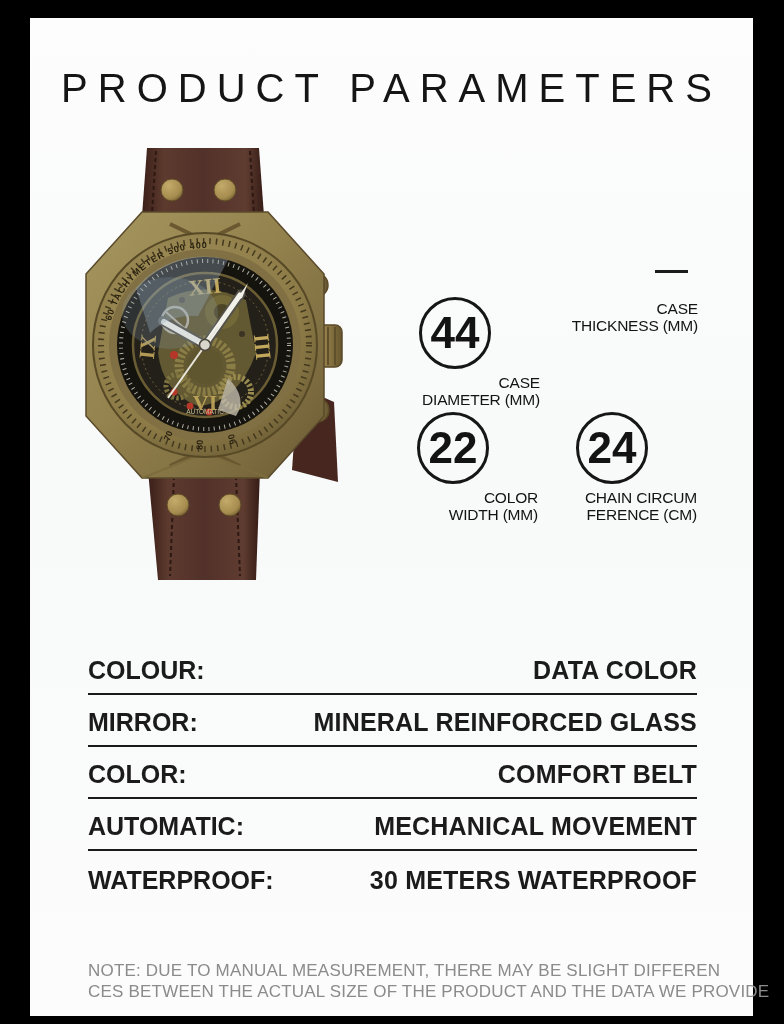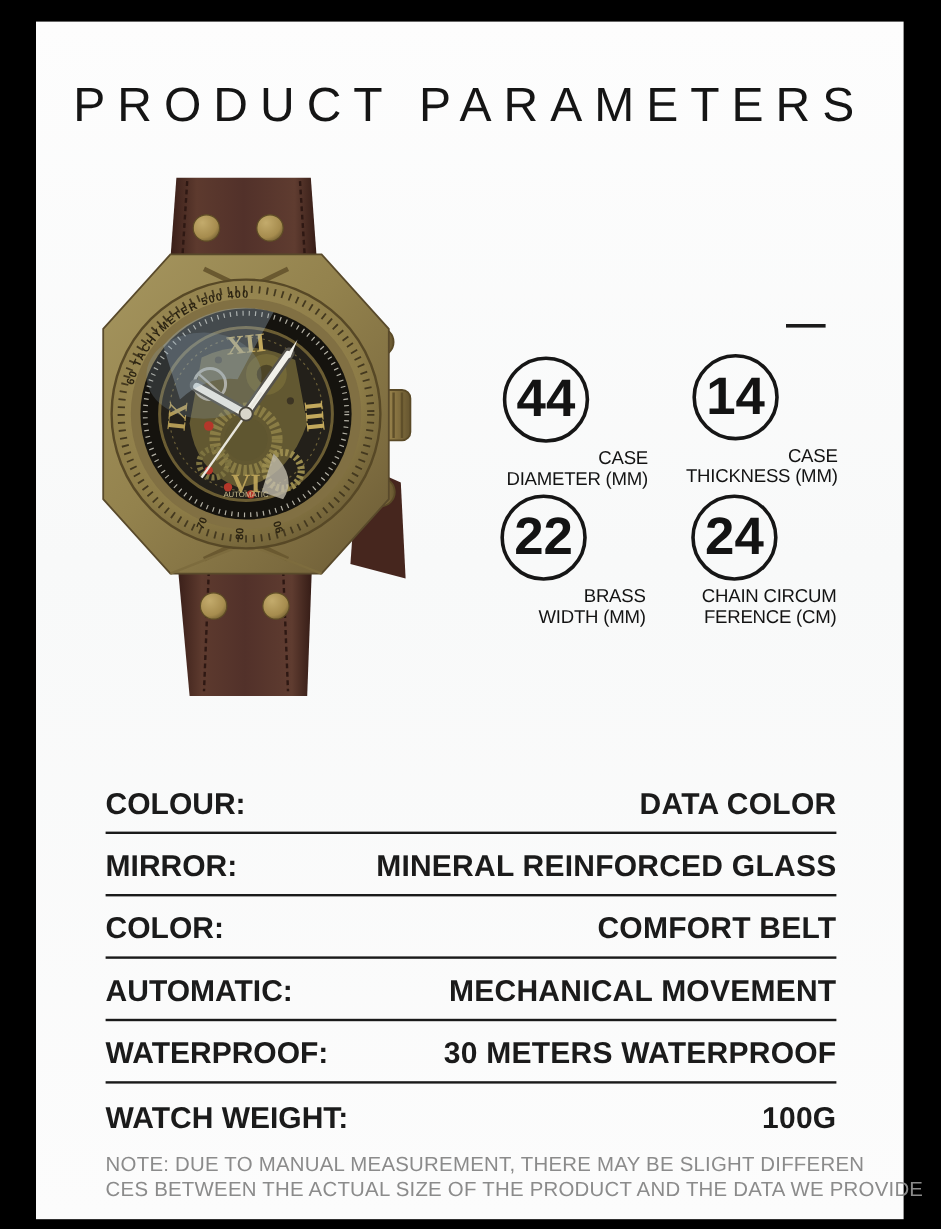--- a/index.html
+++ b/index.html
@@ -183,30 +183,29 @@
     <div class="dash"></div>
 
     <div class="stat" id="stat1">
       <div class="circle">44</div>
       <div class="lbl">
           <div>CASE</div>
         <div>DIAMETER (MM)</div>
         </div>
     </div>
     <div class="stat" id="stat2">
-      <div class="circle">14</div>
       <div class="lbl">
           <div>CASE</div>
         <div>THICKNESS (MM)</div>
         </div>
     </div>
     <div class="stat" id="stat3">
       <div class="circle">22</div>
       <div class="lbl">
-          <div>BRASS</div>
+          <div>COLOR</div>
         <div>WIDTH (MM)</div>
         </div>
     </div>
     <div class="stat" id="stat4">
       <div class="circle">24</div>
       <div class="lbl">
           <div>CHAIN CIRCUM</div>
         <div>FERENCE (CM)</div>
         </div>
     </div>
@@ -224,24 +223,20 @@
         <span class="k">COLOR:</span>
         <span class="v">COMFORT BELT</span>
       </div>
       <div class="spec-row">
         <span class="k">AUTOMATIC:</span>
         <span class="v">MECHANICAL MOVEMENT</span>
       </div>
       <div class="spec-row">
         <span class="k">WATERPROOF:</span>
         <span class="v">30 METERS WATERPROOF</span>
-      </div>
-      <div class="spec-row">
-        <span class="k">WATCH WEIGHT:</span>
-        <span class="v">100G</span>
       </div>
     </div>
 
     <div class="note">
       <div>NOTE: DUE TO MANUAL MEASUREMENT, THERE MAY BE SLIGHT DIFFEREN</div>
       <div>CES BETWEEN THE ACTUAL SIZE OF THE PRODUCT AND THE DATA WE PROVIDE</div>
     </div>
 
   </div>
 </div>

